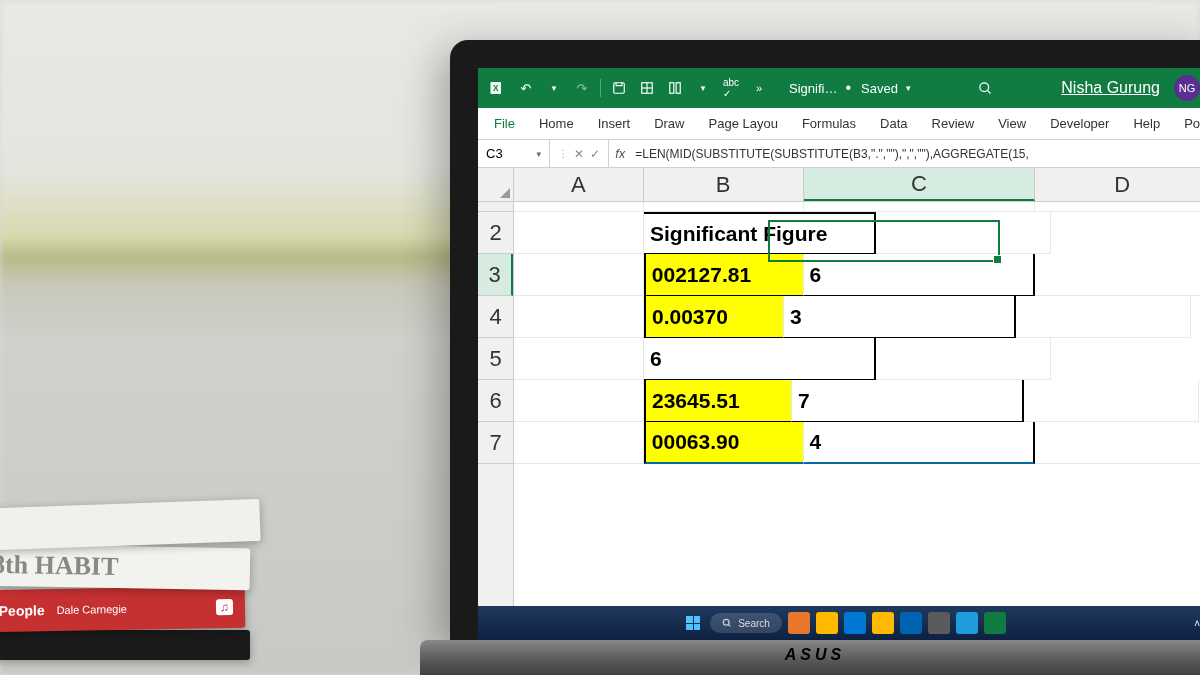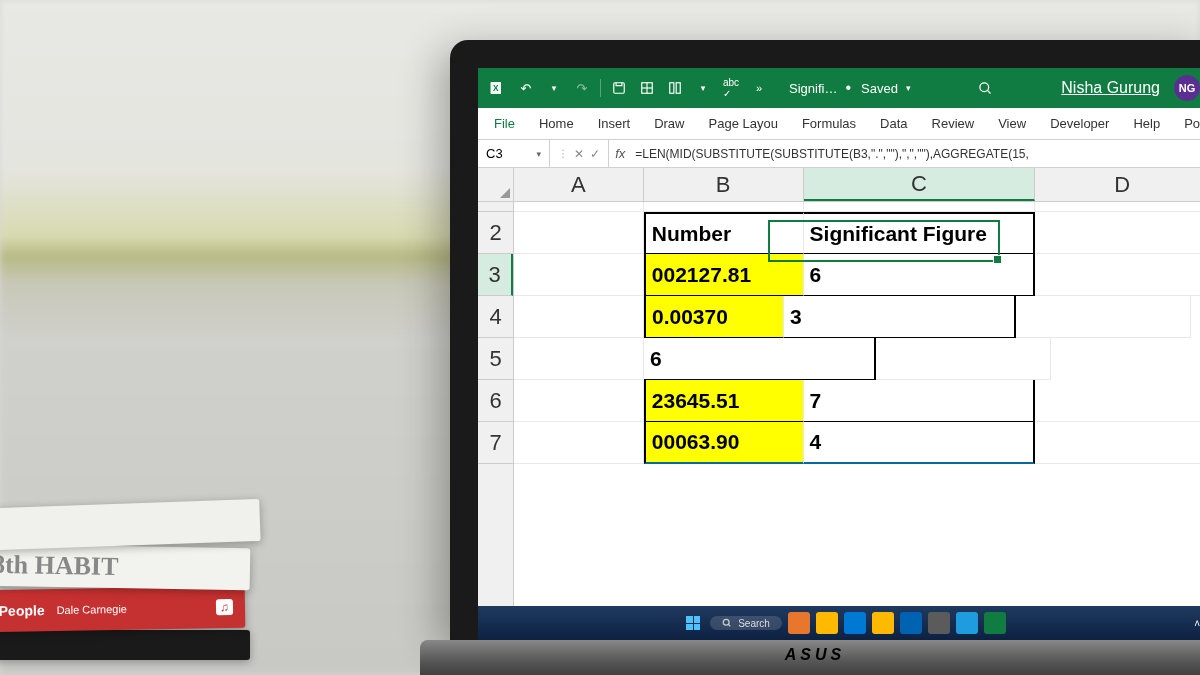--- a/index.html
+++ b/index.html
@@ -51,21 +51,21 @@
 
 .titlebar {
   height: 40px; background: #107c41; display:flex; align-items:center; padding:0 10px; color:#fff; gap:8px;
 }
 .ti-icon { width:20px; height:20px; display:flex; align-items:center; justify-content:center; font-size:13px; }
 .ti-sep { width:1px; height:18px; background:rgba(255,255,255,0.3); }
 .ti-title { margin-left:12px; font-size:13px; }
 .ti-saved { font-size:13px; margin-left:2px; }
 .ti-spacer { flex:1; }
 .ti-user { font-size:16px; margin-right:6px;text-decoration:underline; }
-.ti-avatar { width:26px; height:26px; border-radius:50%; background:#5b2e91; display:flex; align-items:center; justify-content:center; font-size:11px; font-weight:bold; }
+.ti-avatar { width:26px; height:26px; border-radius:50%; background:#5b2e91; display:flex; align-items:center; justify-content:center; font-size:11px; font-weight:normal; }
 
 
 .ribbon {
   height: 32px; background:#fff; border-bottom:1px solid #d0d0d0; display:flex; align-items:center; padding:0 6px; gap:4px; font-size:13px; color:#333;
 }
 .ribbon-tab { padding:6px 10px; cursor:pointer; white-space:nowrap; }
 .ribbon-tab.file { color:#107c41; font-weight:500; }
 
 
 .fbar { height:28px; background:#fff; border-bottom:1px solid #d0d0d0; display:flex; align-items:center; font-size:13px; }
@@ -104,21 +104,21 @@
 .active-cell { position:absolute; border:2px solid #107c41; pointer-events:none; }
 .active-cell::after { content:''; position:absolute; right:-4px; bottom:-4px; width:7px; height:7px; background:#107c41; border:1px solid #fff; }
 
 
 .taskbar {
   position:absolute; left:0; right:0; bottom:0; height:34px;
   background: linear-gradient(180deg, #1f3a5f 0%, #0d2142 100%);
   display:flex; align-items:center; justify-content:center; gap:6px;
 }
 .tb-icon { width:22px; height:22px; border-radius:3px; display:flex; align-items:center; justify-content:center; font-size:12px; }
-.tb-search { height:14px; background:rgba(255,255,255,0.15); border-radius:11px; padding:0 12px; display:flex; align-items:center; gap:6px; color:#ddd; font-size:10px; }
+.tb-search { height:20px; background:rgba(255,255,255,0.15); border-radius:11px; padding:0 12px; display:flex; align-items:center; gap:6px; color:#ddd; font-size:10px; }
 .win-logo { display:grid; grid-template:1fr 1fr/1fr 1fr; gap:1px; width:14px; height:14px; }
 .win-logo span { background:#4cc2ff; }
 .tb-right { position:absolute; right:10px; display:flex; align-items:center; gap:8px; color:#fff; font-size:10px; }
 </style>
 </head>
 <body>
 
 <div class="scene-bg"></div>
 
 <div class="books">
@@ -234,21 +234,20 @@
       </div>
       <div class="cells">
         <div class="row r1">
           <div class="cell" style="width:130px"></div>
           <div class="cell" style="width:160px"></div>
           <div class="cell" style="width:232px"></div>
           <div class="cell" style="width:175px"></div>
         </div>
         <div class="row">
           <div class="cell" style="width:130px"></div>
-          <div class="cell tb-t tb-l tb-mb" style="width:160px">Number</div>
           <div class="cell tb-t tb-r tb-mb" style="width:232px">Significant Figure</div>
           <div class="cell" style="width:175px"></div>
         </div>
         <div class="row">
           <div class="cell" style="width:130px"></div>
           <div class="cell yellow tb-l tb-mb" style="width:160px">002127.81</div>
           <div class="cell tb-r tb-mb" style="width:232px">6</div>
           <div class="cell" style="width:175px"></div>
         </div>
         <div class="row">
@@ -257,21 +256,21 @@
           <div class="cell tb-r tb-mb" style="width:232px">3</div>
           <div class="cell" style="width:175px"></div>
         </div>
         <div class="row">
           <div class="cell" style="width:130px"></div>
           <div class="cell tb-r tb-mb" style="width:232px">6</div>
           <div class="cell" style="width:175px"></div>
         </div>
         <div class="row">
           <div class="cell" style="width:130px"></div>
-          <div class="cell yellow tb-l tb-mb" style="width:160px">23645.51</div>
+          <div class="cell yellow tb-l tb-mb" style="width:148px">23645.51</div>
           <div class="cell tb-r tb-mb" style="width:232px">7</div>
           <div class="cell" style="width:175px"></div>
         </div>
         <div class="row">
           <div class="cell" style="width:130px"></div>
           <div class="cell yellow tb-l tb-b" style="width:160px">00063.90</div>
           <div class="cell tb-r tb-b" style="width:232px">4</div>
           <div class="cell" style="width:175px"></div>
         </div>
       </div>

